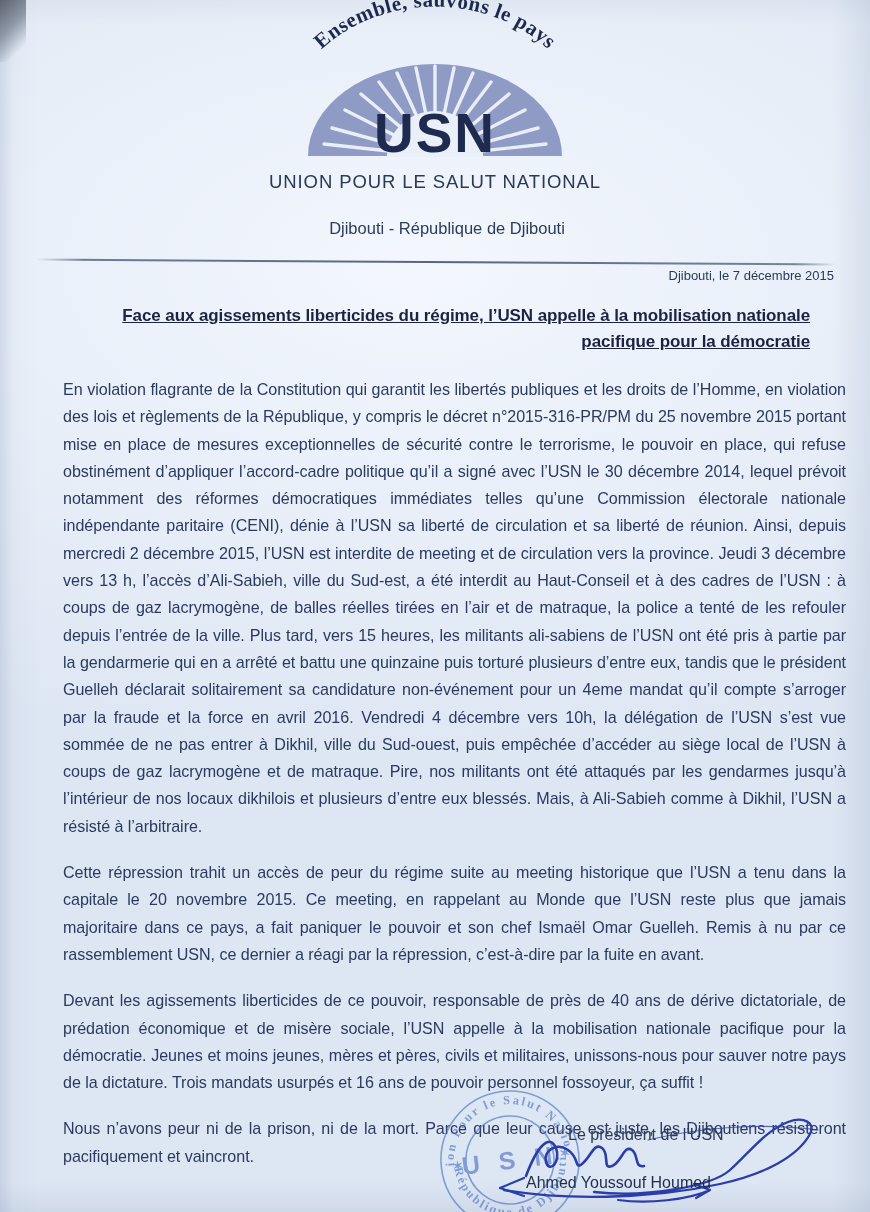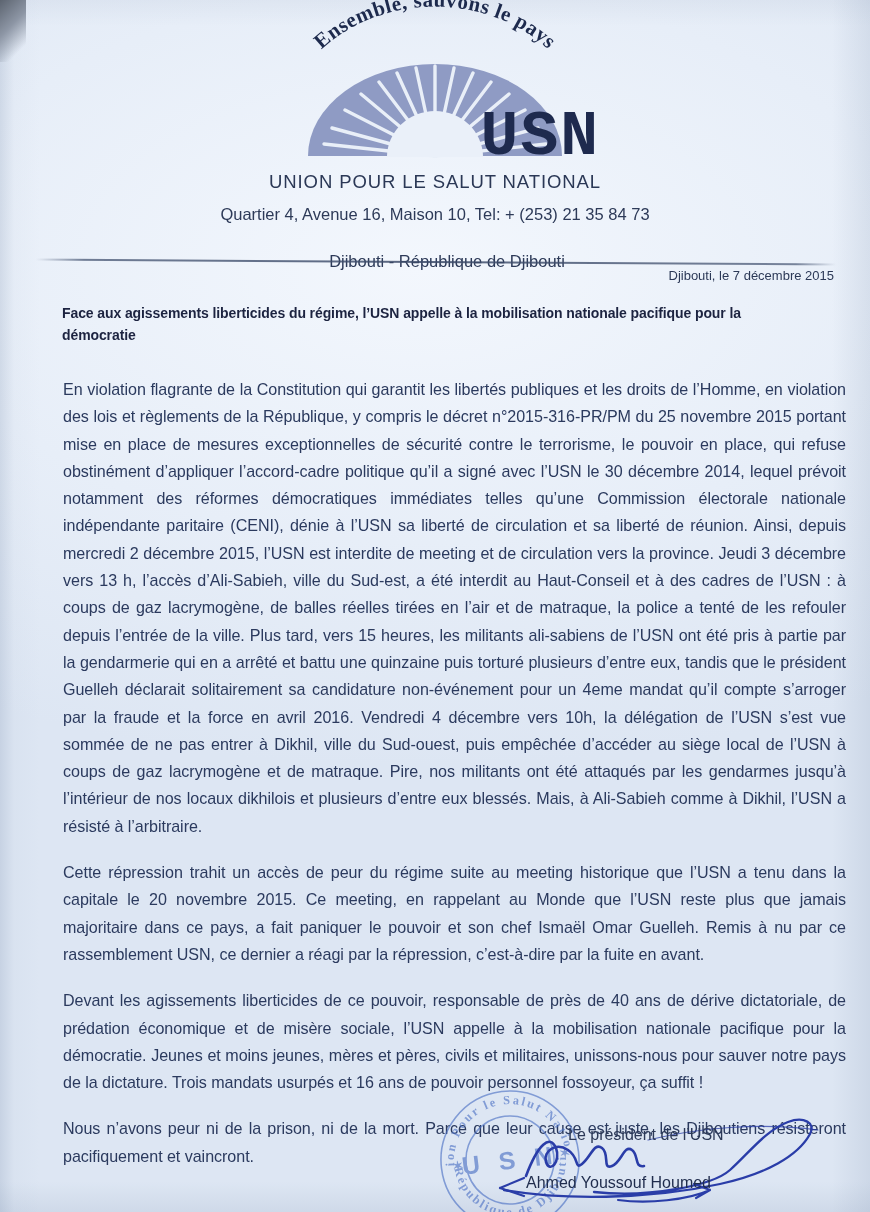--- a/index.html
+++ b/index.html
@@ -73,27 +73,26 @@
     left: 50%;
     top: 52px;
     transform: translateX(-50%);
   }
 
   #logo-usn {
     position: absolute;
     left: 0;
     top: 98px;
     width: 330px;
-    font-family: Liberation Mono, monospace;
-    font-size: 63px;
+    font-family: Liberation Sans, sans-serif;
+    font-size: 55px;
     font-weight: 700;
     color: #1e2a4e;
     letter-spacing: 2px;
     line-height: 1;
-    text-align: right;
   }
 
   .lh-line {
     color: #32405e;
     font-size: 17px;
     line-height: 1.05;
   }
   #lh-org {
     margin-top: 2px;
     font-size: 18.5px;
@@ -129,26 +128,27 @@
     font-size: 13px;
     color: #2c3957;
   }
 
   
   #doc-title {
     position: absolute;
     left: 62px;
     top: 303px;
     width: 748px;
-    text-align: left;
-    font-size: 14px;
+    text-align: right;
+    font-size: 17px;
     font-weight: bold;
     line-height: 1.55;
     color: #1c2340;
     letter-spacing: -0.1px;
+    text-decoration: underline;
   }
 
   
   #body-copy {
     position: absolute;
     left: 63px;
     top: 376px;
     width: 783px;
   }
   .para {
@@ -262,21 +262,20 @@
           <line x1="131" y1="96" x2="242" y2="84"></line>
         </g>
 
         <path d="M 83,97 A 48,46 0 0 1 179,97 Z" fill="#eaf0f9"></path>
       </svg>
 
       <div id="logo-usn">USN</div>
     </div>
 
     <div class="lh-line" id="lh-org">UNION POUR LE SALUT NATIONAL</div>
-    <div class="lh-line" id="lh-address">Quartier 4, Avenue 16, Maison 10, Tel: + (253) 21 35 84 73</div>
     <div class="lh-line" id="lh-country">Djibouti - République de Djibouti</div>
   </div>
 
   <div id="header-rule"></div>
 
   <div id="date-line">Djibouti, le 7 décembre 2015</div>
 
   <div id="doc-title">Face aux agissements liberticides du régime, l’USN appelle à la mobilisation nationale pacifique pour la démocratie</div>
 
   <div id="body-copy">

